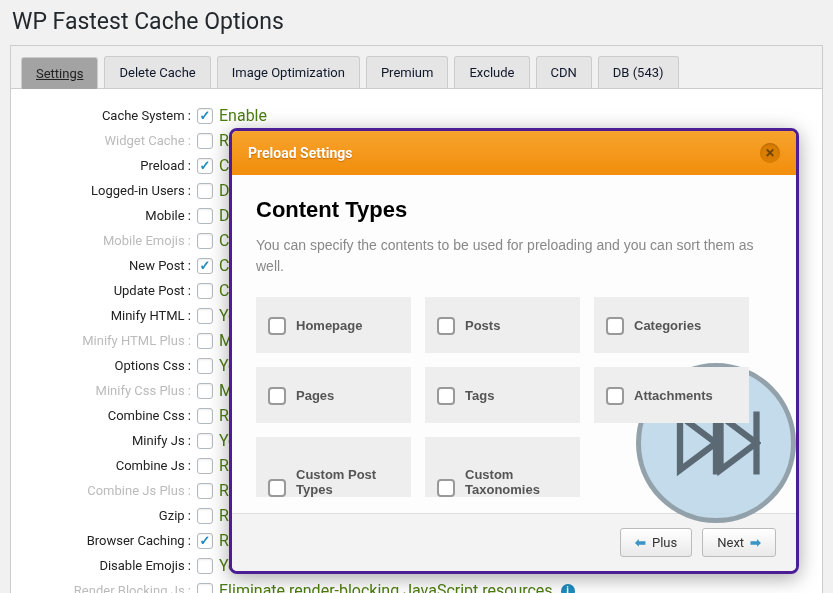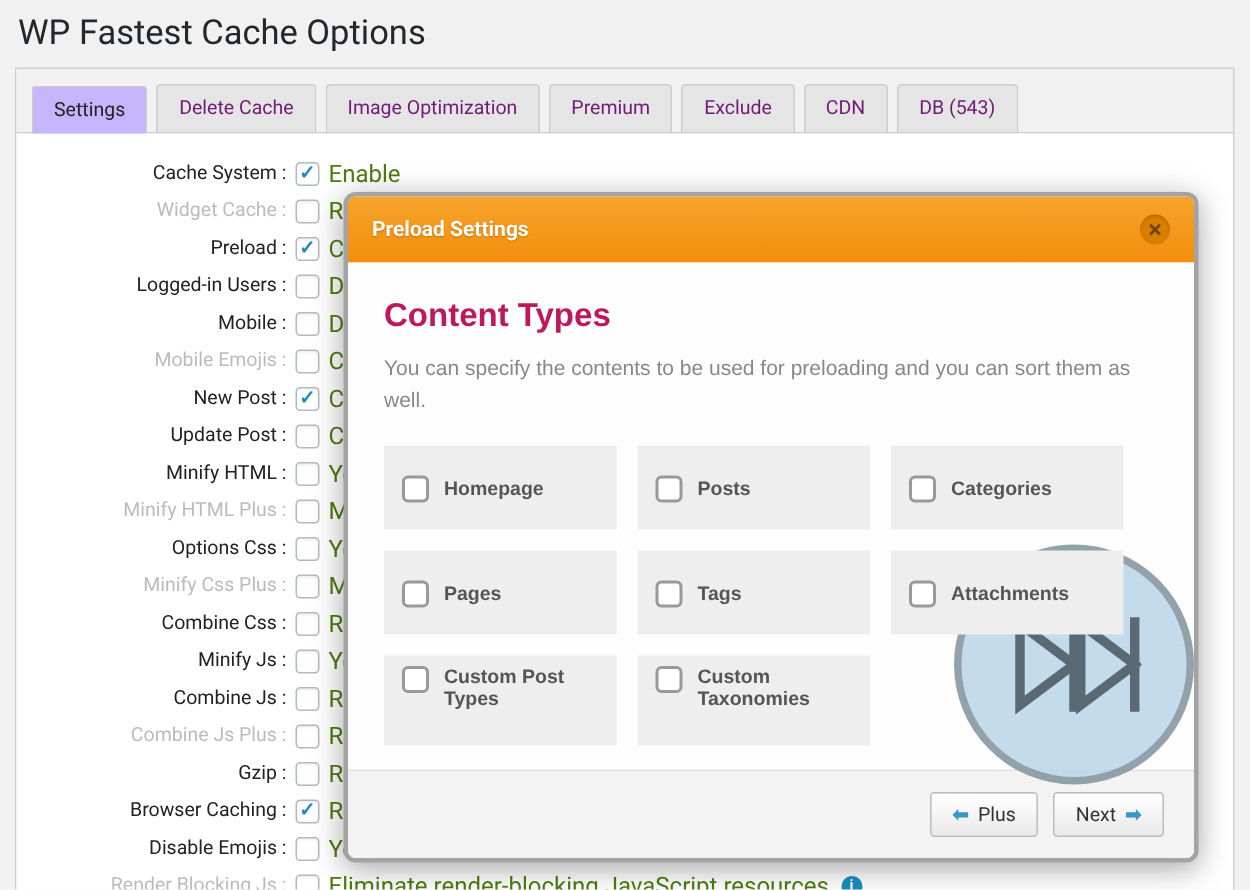--- a/index.html
+++ b/index.html
@@ -34,27 +34,28 @@
     border-bottom: 1px solid #ccc;
   }
   .tab {
     padding: 8px 14px;
     border: 1px solid #ccc;
     border-bottom: none;
     background: #e5e5e5;
     border-radius: 3px 3px 0 0;
     font-size: 13px;
     cursor: pointer;
-    color: #701a75;
+    color: #0f172a;
   }
   .tab.active {
-    background: #c4b5fd;
+    background: #a3a3a3;
     color: #222;
     position: relative;
     top: 1px;
+    text-decoration: underline;
   }
   .settings-area {
     padding: 14px 20px;
     background: #fff;
   }
   .setting-row {
     display: flex;
     align-items: center;
     height: 25px;
     gap: 6px;
@@ -100,21 +101,21 @@
   }
 
   
   .modal {
     position: absolute;
     top: 128px;
     left: 229px;
     width: 570px;
     background: #f6f6f6;
     border-radius: 8px;
-    border: 3px solid #a3a3a3;
+    border: 3px solid #4c1d95;
     box-shadow: 0 4px 20px rgba(0,0,0,.35);
     overflow: hidden;
   }
   .modal-header {
     background: linear-gradient(#f7a32d, #f28e0b);
     padding: 12px 16px;
     color: #fff;
     font-weight: bold;
     font-size: 14px;
     display: flex;
@@ -135,21 +136,21 @@
   }
   .modal-body {
     padding: 22px 24px 16px 24px;
     background: #fdfdfd;
     position: relative;
   }
   .modal-body h2 {
     margin: 0 0 12px 0;
     font-size: 22px;
     font-weight: bold;
-    color: #be185d;
+    color: #000000;
     font-family: Verdana, sans-serif;
   }
   .modal-desc {
     color: #888;
     font-size: 14px;
     margin-bottom: 20px;
     line-height: 1.5;
     font-family: Verdana, sans-serif;
   }
   .ctype-grid {
@@ -166,21 +167,21 @@
     border-radius: 0;
     display: flex;
     align-items: center;
     padding: 0 12px;
     gap: 10px;
     color: #555;
     font-weight: bold;
     font-size: 13px;
     font-family: Verdana, sans-serif;
   }
-  .ctype.tall { height: 60px; align-items: flex-start; padding-top: 6px; }
+  .ctype.tall { height: 60px; align-items: flex-end; padding-top: 6px; }
   .ctype .ccb {
     width: 18px; height: 18px;
     border: 2px solid #999;
     border-radius: 4px;
     background: #fff;
     flex-shrink:0;
     margin-top:1px;
   }
   .modal-footer {
     display: flex;

